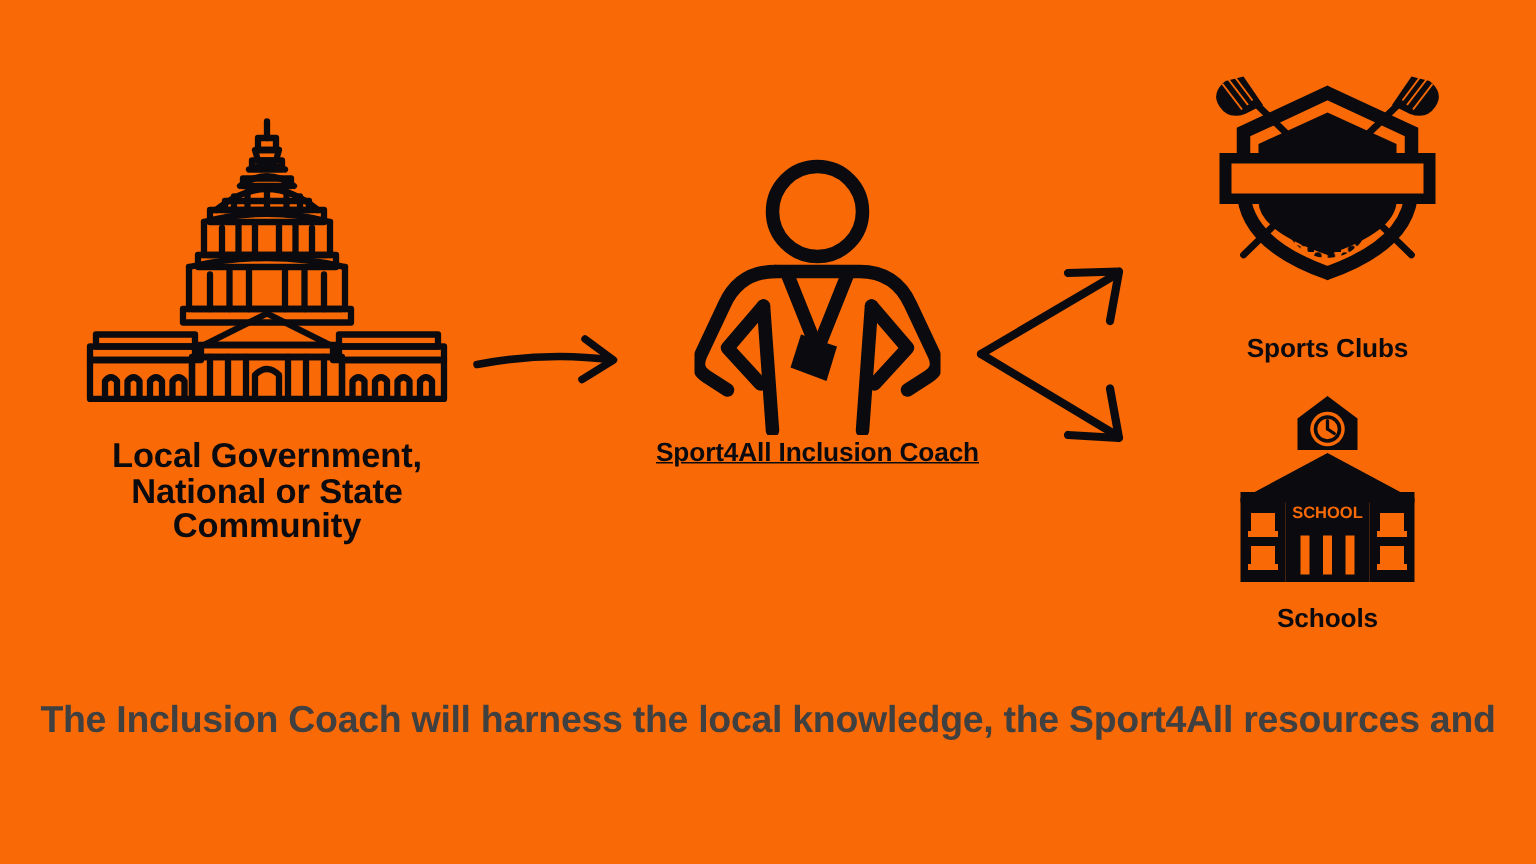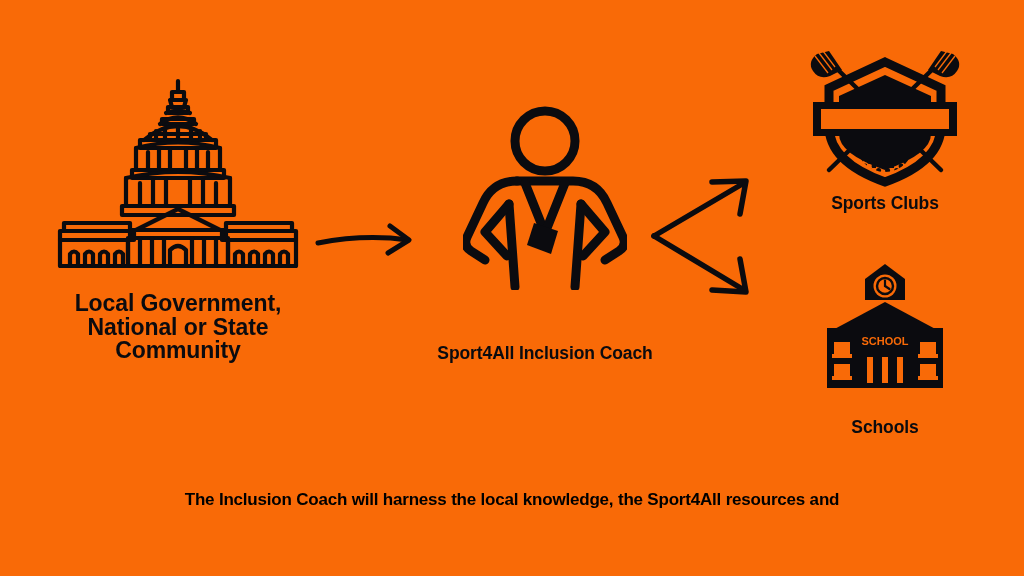--- a/index.html
+++ b/index.html
@@ -52,45 +52,45 @@
 
   
   #node-coach {
     left: 420px;
     top: 100px;
     width: 250px;
   }
   #node-coach .node-label {
     font-size: 17.5px;
     line-height: 23px;
-    margin-top: 52px;
+    text-decoration: underline;
   }
 
   
   #node-sportsclubs {
     left: 760px;
     top: 42px;
     width: 250px;
   }
   #node-sportsclubs .node-label {
     font-size: 17.5px;
     line-height: 23px;
-    margin-top: 2px;
+    margin-top: 31px;
   }
 
   
   #node-schools {
     left: 770px;
     top: 262px;
     width: 230px;
   }
   #node-schools .node-label {
     font-size: 17.5px;
     line-height: 23px;
-    margin-top: 26px;
+    margin-top: 11px;
     text-align: right;
   }
 
   
   #arrow-to-coach {
     position: absolute;
     left: 310px;
     top: 212px;
   }
   #arrow-branch {
@@ -99,26 +99,25 @@
     top: 166px;
   }
 
   
   #caption {
     position: absolute;
     left: 0;
     top: 464px;
     width: 1024px;
     text-align: center;
-    color: #000000;
-    font-size: 17px;
+    color: #404040;
+    font-size: 25px;
     font-weight: bold;
     line-height: 32px;
     letter-spacing: -0.2px;
-    margin-top: 20px;
   }
   #caption .cap-line {
     display: block;
   }
 </style>
 </head>
 <body style="background: rgb(249, 106, 7);">
 
 <div id="stage">
 

